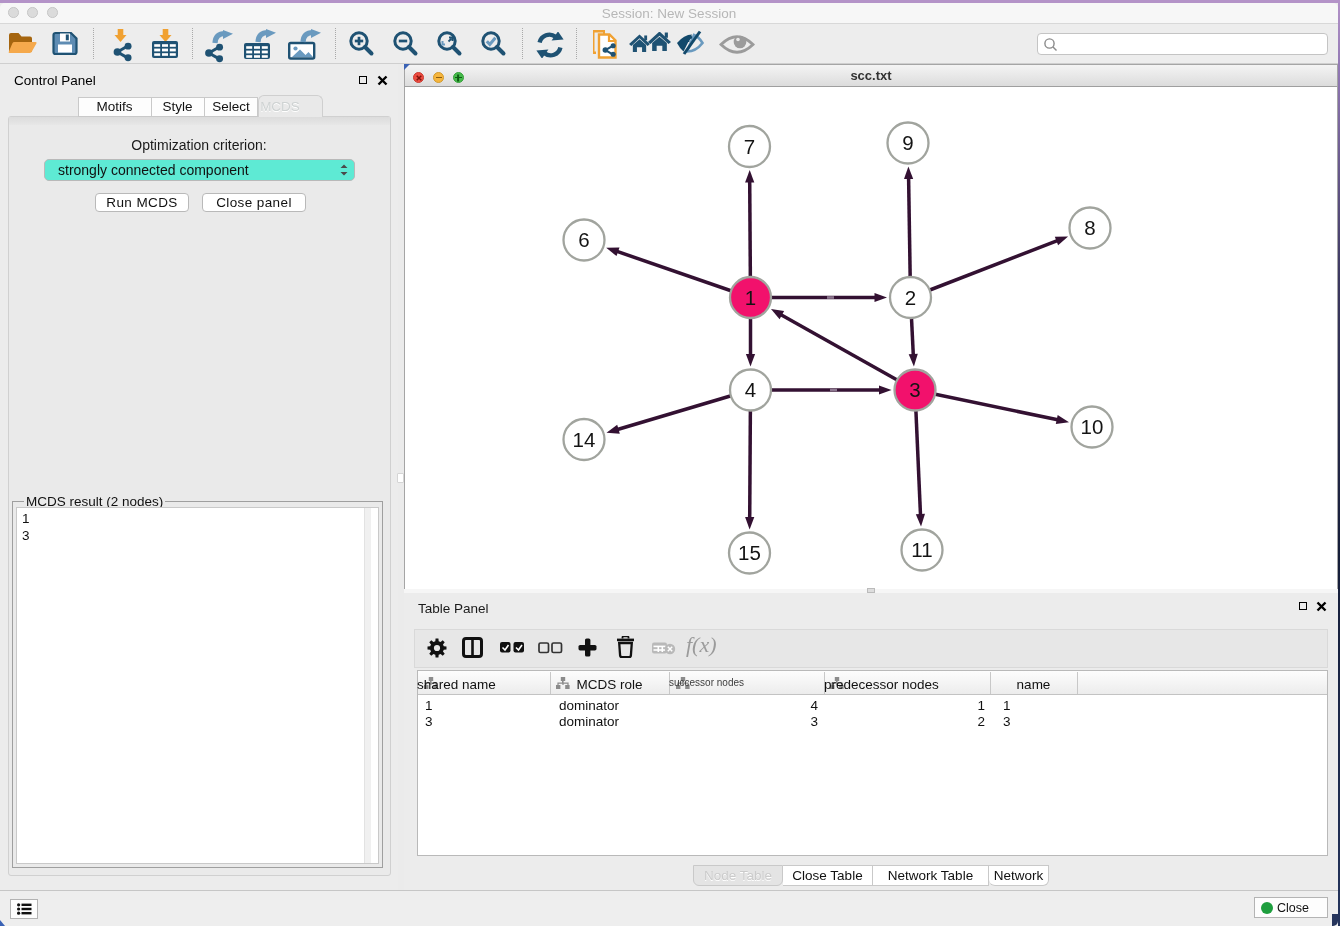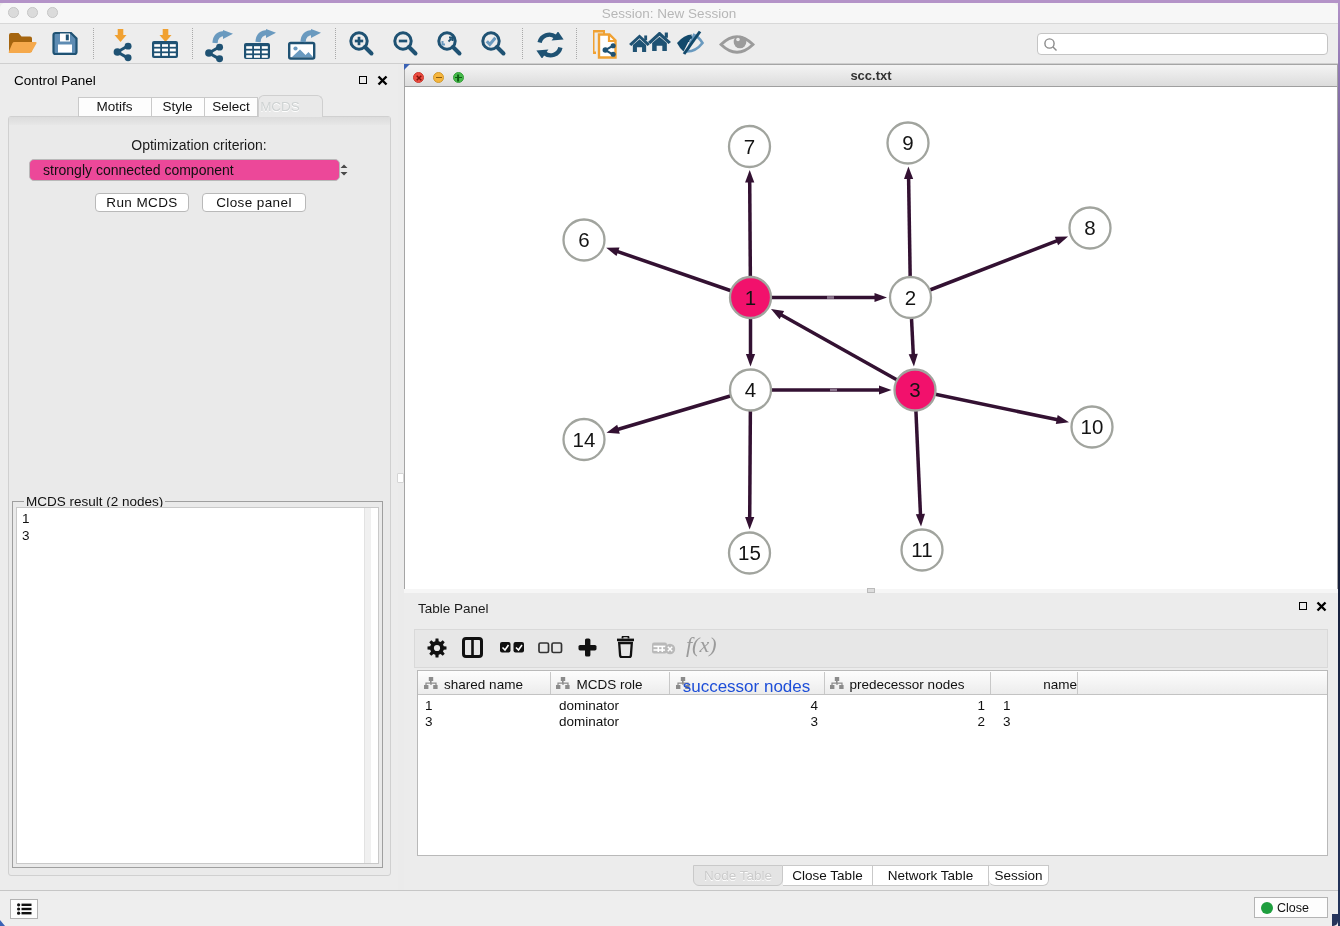--- a/index.html
+++ b/index.html
@@ -199,21 +199,21 @@
 <div class="abs" style="left:78px;top:97px;width:180px;height:20px;background:#fdfdfd;border:1px solid #c9c9c9"></div>
 <div class="abs" style="left:151px;top:97px;width:1px;height:20px;background:#c9c9c9"></div>
 <div class="abs" style="left:204px;top:97px;width:1px;height:20px;background:#c9c9c9"></div>
 <div class="abs" style="left:258px;top:95px;width:65px;height:22px;background:#e9e9e9;border:1px solid #cfcfcf;border-bottom:none;border-radius:6px 6px 0 0"></div>
 <div class="abs" style="left:78px;top:99px;width:73px;text-align:center;font-size:13.5px;color:#111">Motifs</div>
 <div class="abs" style="left:151px;top:99px;width:53px;text-align:center;font-size:13.5px;color:#111">Style</div>
 <div class="abs" style="left:204px;top:99px;width:54px;text-align:center;font-size:13.5px;color:#111">Select</div>
 <div class="abs" style="left:258px;top:99px;width:44px;text-align:center;font-size:13.5px;color:#ced2d2;text-shadow:0 1px 0 #fff">MCDS</div>
 
 <div class="abs" style="left:0;top:137px;width:398px;text-align:center;font-size:14px;color:#1a1a1a">Optimization criterion:</div>
-<div class="abs" style="left:29px;top:159px;width:311px;height:22px;background:#ec4899;border:1px solid #b9b9b9;border-radius:5px;font-size:14px;color:#111;line-height:20px;padding-left:13px">strongly connected component</div>
+<div class="abs" style="left:44px;top:159px;width:311px;height:22px;background:#5eead4;border:1px solid #b9b9b9;border-radius:5px;font-size:14px;color:#111;line-height:20px;padding-left:13px">strongly connected component</div>
 <svg class="abs" style="left:338px;top:163px" width="12" height="14" viewBox="0 0 12 14">
     <path d="M2.5 5 L6 1.5 L9.5 5 Z M2.5 9 L6 12.5 L9.5 9 Z" fill="#4a4a4a"></path>
   </svg>
 <div class="abs" style="left:95px;top:193px;width:94px;height:19px;background:#fff;border:1px solid #b9b9b9;border-radius:4px;text-align:center;font-size:13.5px;color:#111;letter-spacing:0.4px;line-height:17px">Run MCDS</div>
 <div class="abs" style="left:202px;top:193px;width:104px;height:19px;background:#fff;border:1px solid #b9b9b9;border-radius:4px;text-align:center;font-size:13.5px;color:#111;letter-spacing:0.4px;line-height:17px">Close panel</div>
 
 <div class="abs" style="left:12px;top:501px;width:371px;height:367px;border:1px solid #9f9f9f"></div>
 <div class="abs" style="left:24px;top:494px;background:#eaeaea;padding:0 2px;font-size:13.5px;color:#111">MCDS result (2 nodes)</div>
 <div class="abs" style="left:16px;top:507px;width:363px;height:357px;background:#fff;border:1px solid #c9c9c9"></div>
 <div class="abs" style="left:364px;top:508px;width:7px;height:355px;background:#f0f0f0;border-left:1px solid #e2e2e2"></div>
@@ -384,40 +384,40 @@
     </g>
   </svg>
 <svg style="position:absolute;left:830px;top:677px" width="14" height="13" viewBox="0 0 14 13">
     <g fill="#8b8b8b">
       <rect x="4.8" y="0" width="4.4" height="4"></rect>
       <rect x="0" y="8" width="4.4" height="4"></rect>
       <rect x="9.2" y="8" width="4.4" height="4"></rect>
       <path d="M6.6 4 v2.2 M2 8 V6.2 h10 V8 M7 4 v4" stroke="#8b8b8b" stroke-width="1.2" fill="none"></path>
     </g>
   </svg>
-<div class="abs" style="left:417px;top:677px;width:133px;text-align:center;font-size:13.5px;color:#111">shared name</div>
+<div class="abs" style="left:417px;top:677px;width:133px;text-align:left;font-size:13.5px;color:#111">shared name</div>
 <div class="abs" style="left:550px;top:677px;width:119px;text-align:center;font-size:13.5px;color:#111">MCDS role</div>
-<div class="abs" style="left:669px;top:677px;width:155px;text-align:center;font-size:17px;color:#1d4ed8">successor nodes</div>
-<div class="abs" style="left:824px;top:677px;width:166px;text-align:center;font-size:13.5px;color:#111">predecessor nodes</div>
-<div class="abs" style="left:990px;top:677px;width:87px;text-align:right;font-size:13.5px;color:#111">name</div>
+<div class="abs" style="left:669px;top:677px;width:155px;text-align:left;font-size:10px;color:#404040">successor nodes</div>
+<div class="abs" style="left:824px;top:677px;width:166px;font-size:13.5px;color:#111">predecessor nodes</div>
+<div class="abs" style="left:990px;top:677px;width:87px;text-align:center;font-size:13.5px;color:#111">name</div>
 <div class="abs" style="left:425px;top:698px;font-size:13.5px;color:#111">1</div>
 <div class="abs" style="left:559px;top:698px;font-size:13.5px;color:#111">dominator</div>
 <div class="abs" style="left:669px;top:698px;width:149px;text-align:right;font-size:13.5px;color:#111">4</div>
 <div class="abs" style="left:824px;top:698px;width:161px;text-align:right;font-size:13.5px;color:#111">1</div>
 <div class="abs" style="left:1003px;top:698px;font-size:13.5px;color:#111">1</div>
 <div class="abs" style="left:425px;top:714px;font-size:13.5px;color:#111">3</div>
 <div class="abs" style="left:559px;top:714px;font-size:13.5px;color:#111">dominator</div>
 <div class="abs" style="left:669px;top:714px;width:149px;text-align:right;font-size:13.5px;color:#111">3</div>
 <div class="abs" style="left:824px;top:714px;width:161px;text-align:right;font-size:13.5px;color:#111">2</div>
 <div class="abs" style="left:1003px;top:714px;font-size:13.5px;color:#111">3</div>
 
 <div class="abs" style="left:693px;top:865px;width:90px;height:21px;background:#e4e4e4;border:1px solid #c9c9c9;border-radius:0 0 6px 6px;text-align:center;font-size:13.5px;color:#cbcbcb;line-height:20px;text-shadow:0 1px 0 #fff">Node Table</div>
 <div class="abs" style="left:783px;top:865px;width:90px;height:21px;background:#fff;border:1px solid #c9c9c9;border-left:none;text-align:center;font-size:13.5px;color:#111;line-height:20px">Close Table</div>
 <div class="abs" style="left:873px;top:865px;width:116px;height:21px;background:#fff;border:1px solid #c9c9c9;border-left:none;text-align:center;font-size:13.5px;color:#111;line-height:20px">Network Table</div>
-<div class="abs" style="left:989px;top:865px;width:60px;height:21px;background:#fff;border:1px solid #c9c9c9;border-left:none;border-radius:0 0 6px 6px;text-align:center;font-size:13.5px;color:#111;line-height:20px">Session</div>
+<div class="abs" style="left:989px;top:865px;width:60px;height:21px;background:#fff;border:1px solid #c9c9c9;border-left:none;border-radius:0 0 6px 6px;text-align:center;font-size:13.5px;color:#111;line-height:20px">Network</div>
 
 <div class="abs" style="left:0;top:890px;width:1338px;height:36px;background:#eeeeee;border-top:1px solid #c6c6c6"></div>
 <div class="abs" style="left:10px;top:899px;width:28px;height:20px;background:#fdfdfd;border:1px solid #b3b3b3"></div>
 <svg class="abs" style="left:17px;top:903px" width="15" height="12" viewBox="0 0 15 12">
     <g fill="#111">
       <circle cx="1.6" cy="1.8" r="1.6"></circle>
       <circle cx="1.6" cy="6" r="1.6"></circle>
       <circle cx="1.6" cy="10.2" r="1.6"></circle>
       <rect x="4.5" y="0.6" width="10" height="2.4"></rect>
       <rect x="4.5" y="4.8" width="10" height="2.4"></rect>

